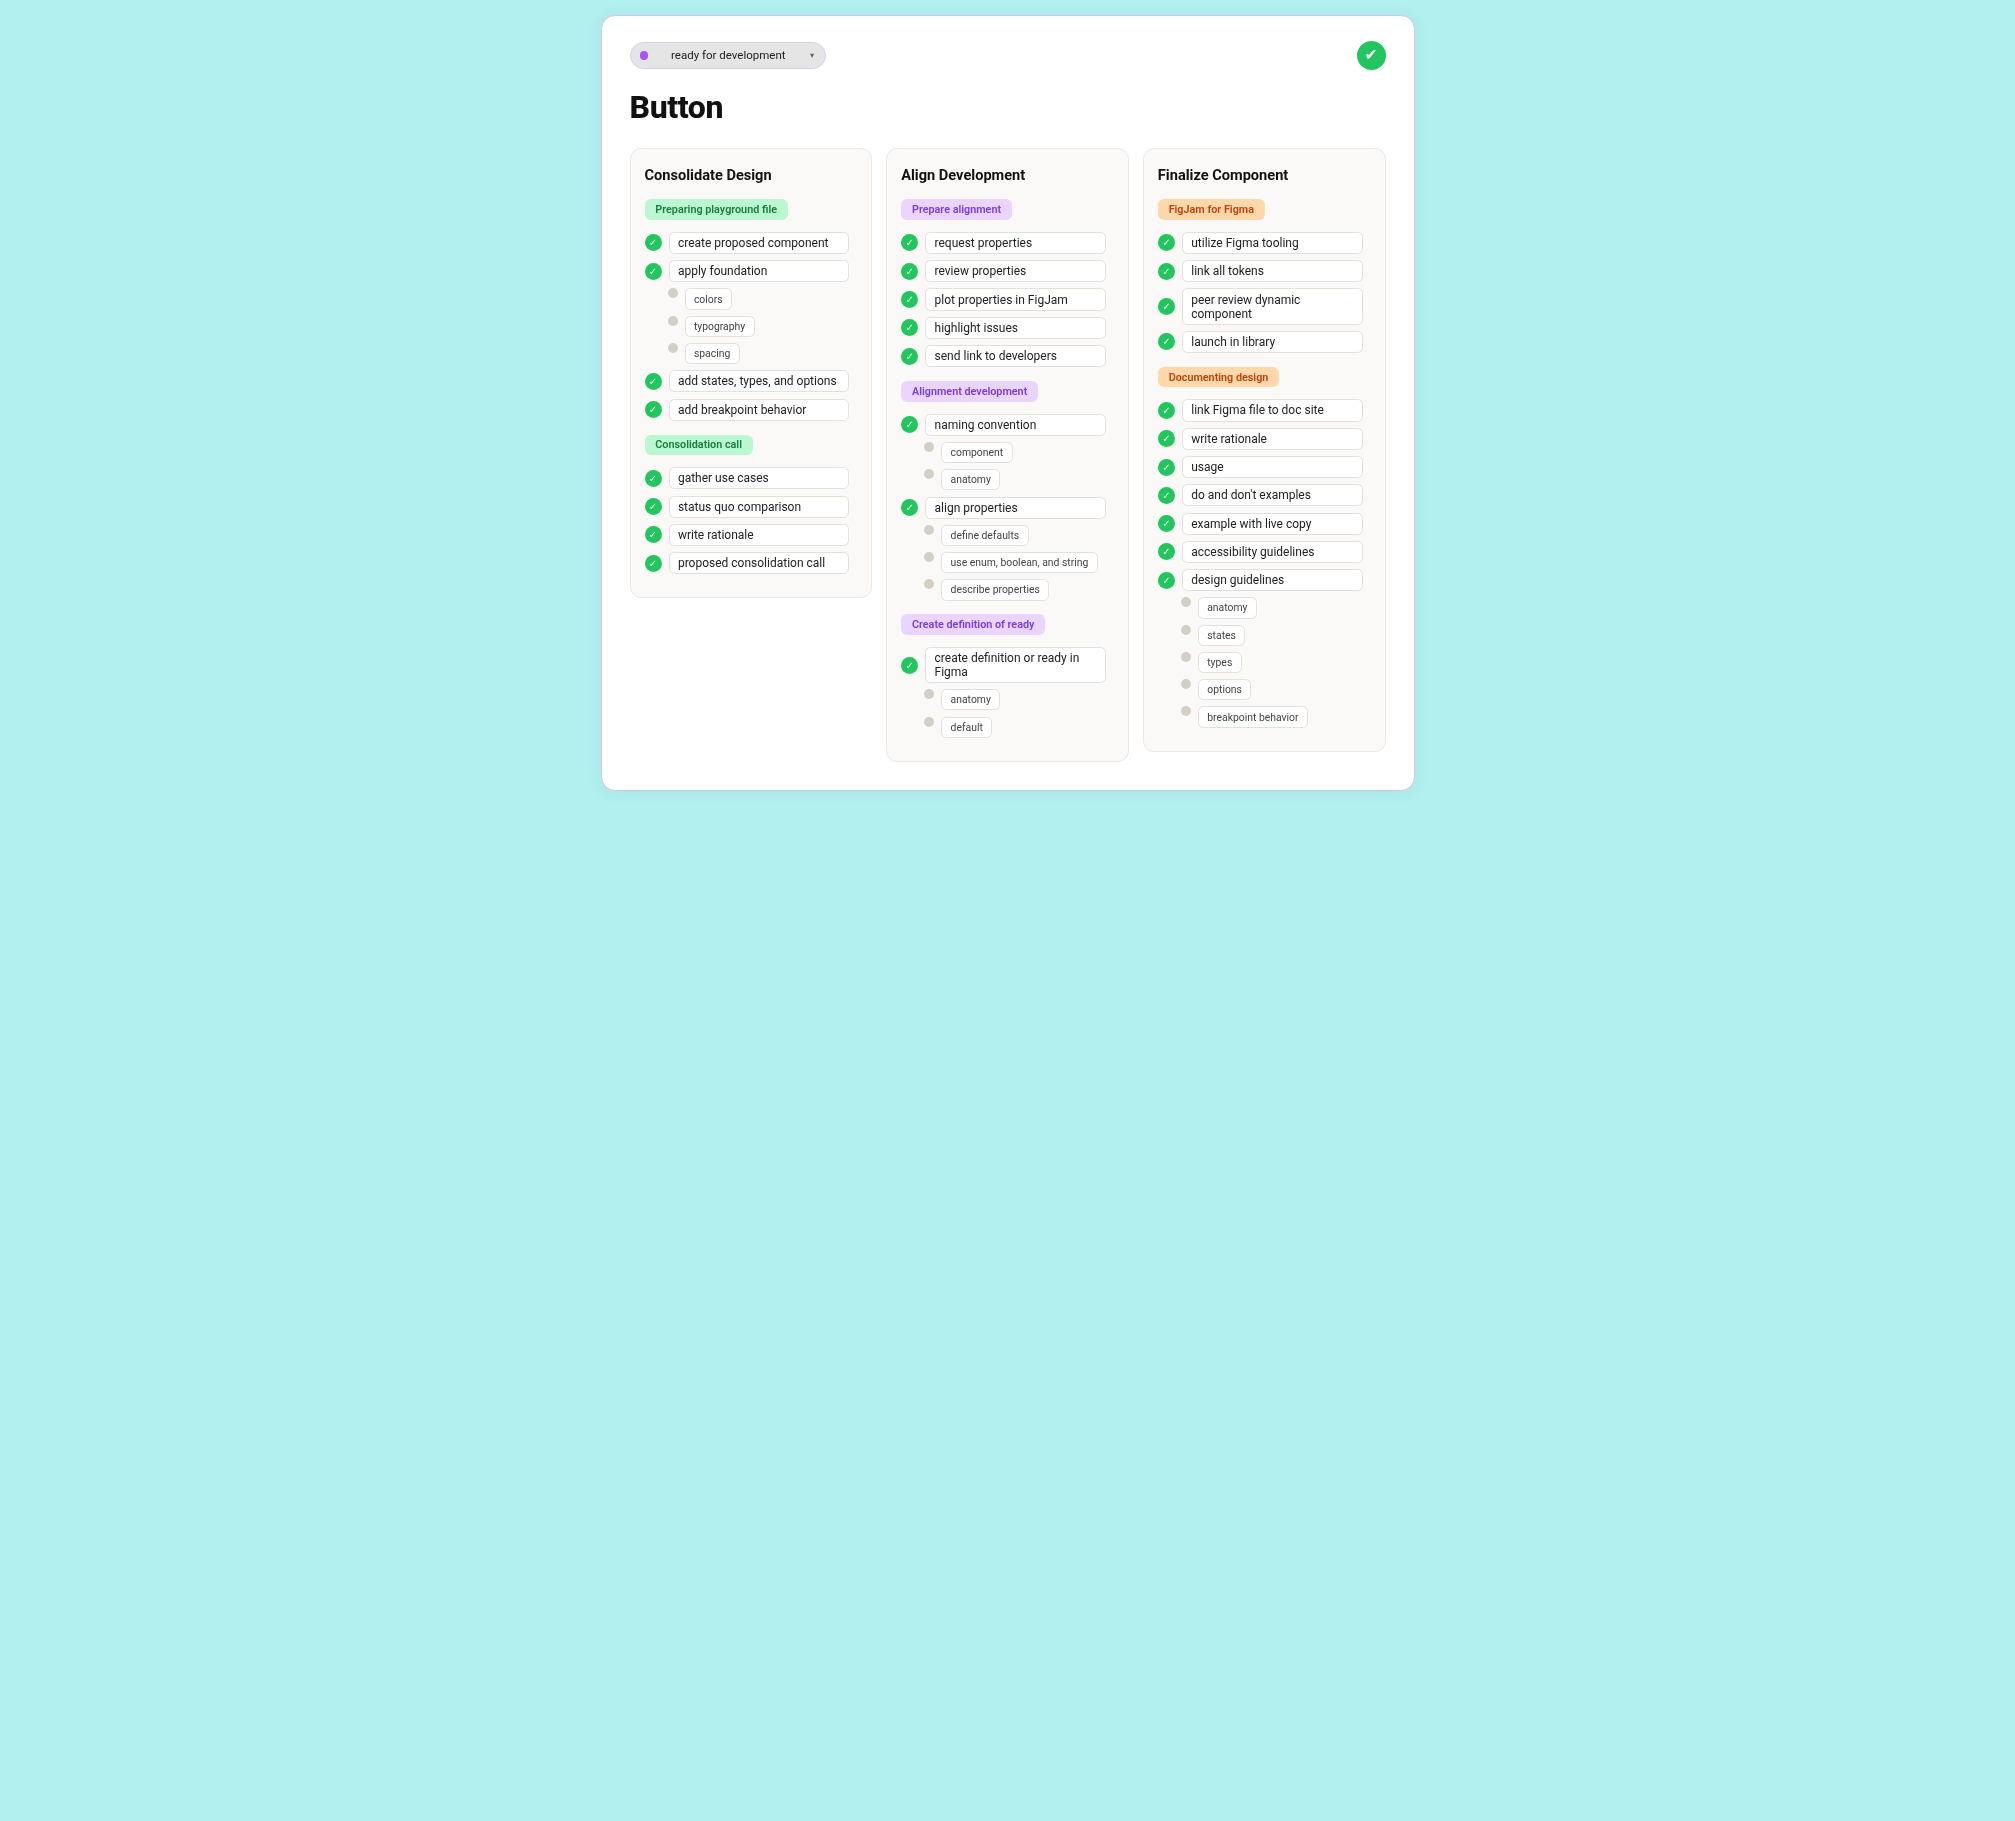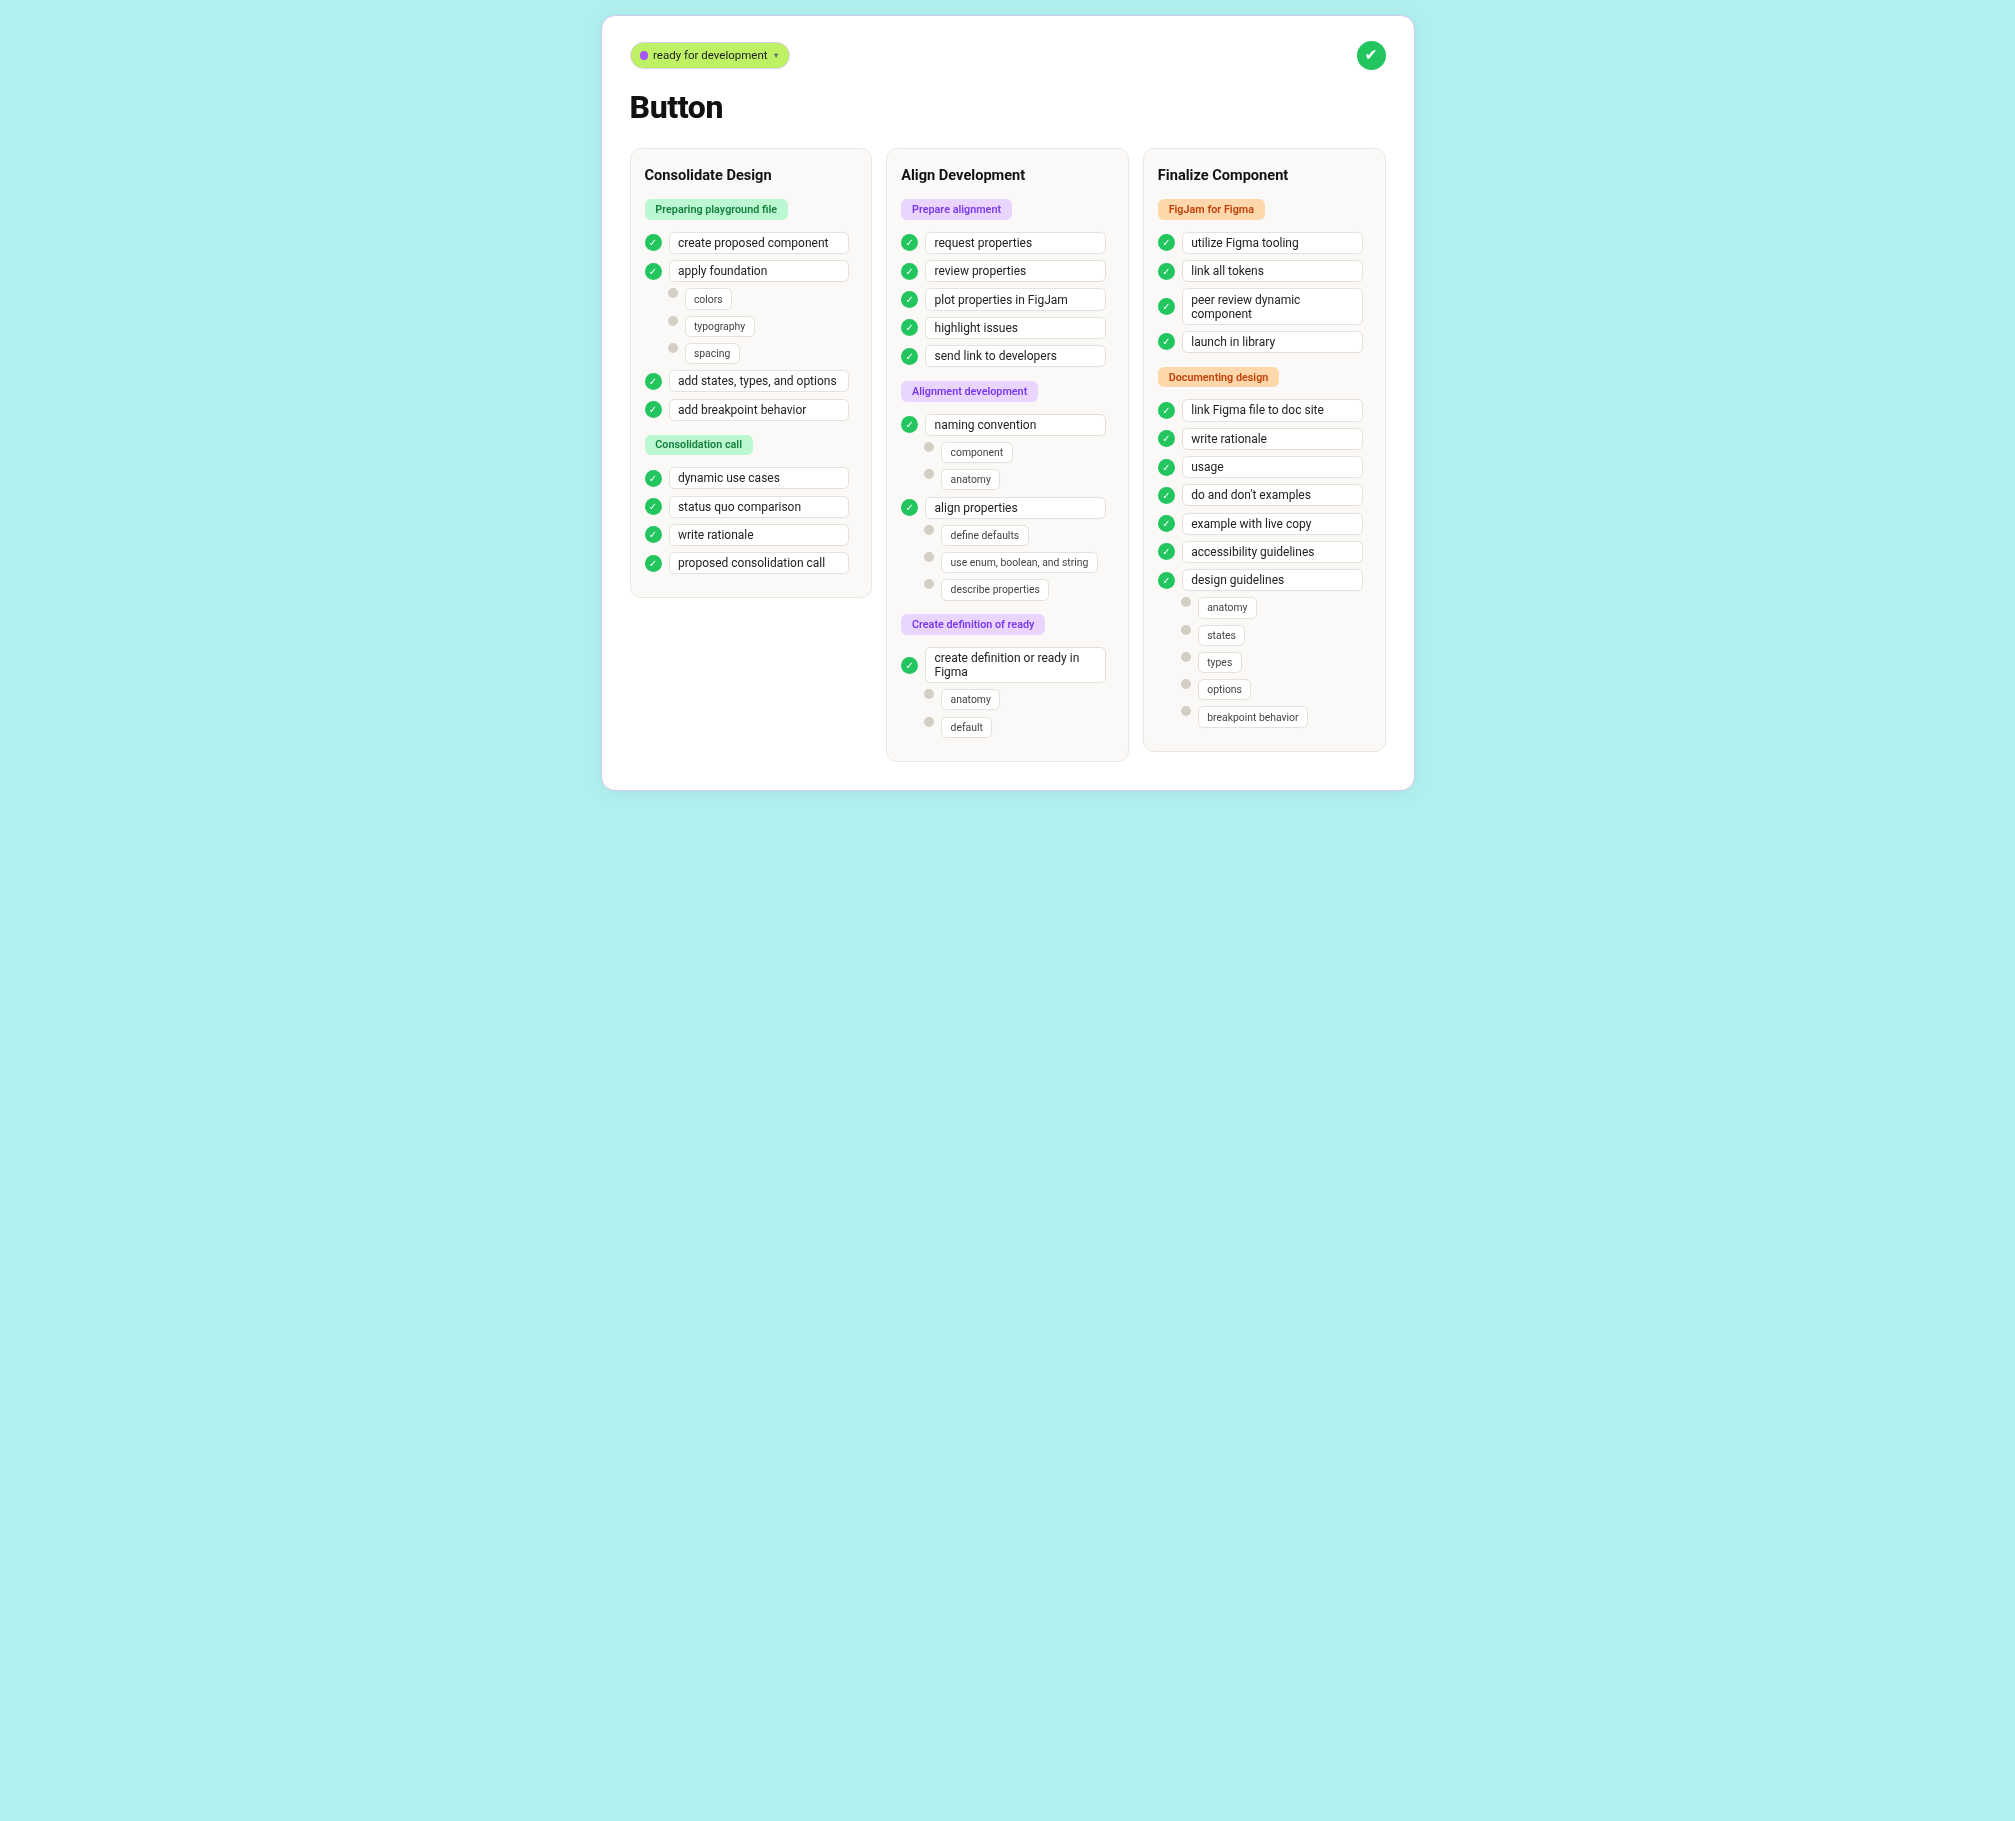--- a/index.html
+++ b/index.html
@@ -24,22 +24,22 @@
     }
     .header-row {
       display: flex;
       align-items: center;
       justify-content: space-between;
       margin-bottom: 18.4px;
     }
     .status-pill {
       display: flex;
       align-items: center;
-      gap: 5px;
-      background: #bef264;
+      gap: 23px;
+      background: #e5e5e5;
       border: 1.2px solid #d8d0f0;
       border-radius: 15.4px;
       padding: 5.4px 10.8px 5.4px 9.2px;
       font-size: 11.5px;
       color: #222;
       cursor: pointer;
     }
     .status-dot {
       width: 8.4px;
       height: 8.4px;
@@ -200,21 +200,21 @@
             <span class="sub-label">spacing</span>
           </div><div class="check-item">
             <div class="check-icon">✓</div>
             <span class="check-label">add states, types, and options</span>
           </div><div class="check-item">
             <div class="check-icon">✓</div>
             <span class="check-label">add breakpoint behavior</span>
           </div></div>
         <div class="section-gap"><div class="section-label label-green">Consolidation call</div><div class="check-item">
             <div class="check-icon">✓</div>
-            <span class="check-label">dynamic use cases</span>
+            <span class="check-label">gather use cases</span>
           </div><div class="check-item">
             <div class="check-icon">✓</div>
             <span class="check-label">status quo comparison</span>
           </div><div class="check-item">
             <div class="check-icon">✓</div>
             <span class="check-label">write rationale</span>
           </div><div class="check-item">
             <div class="check-icon">✓</div>
             <span class="check-label">proposed consolidation call</span>
           </div></div>

